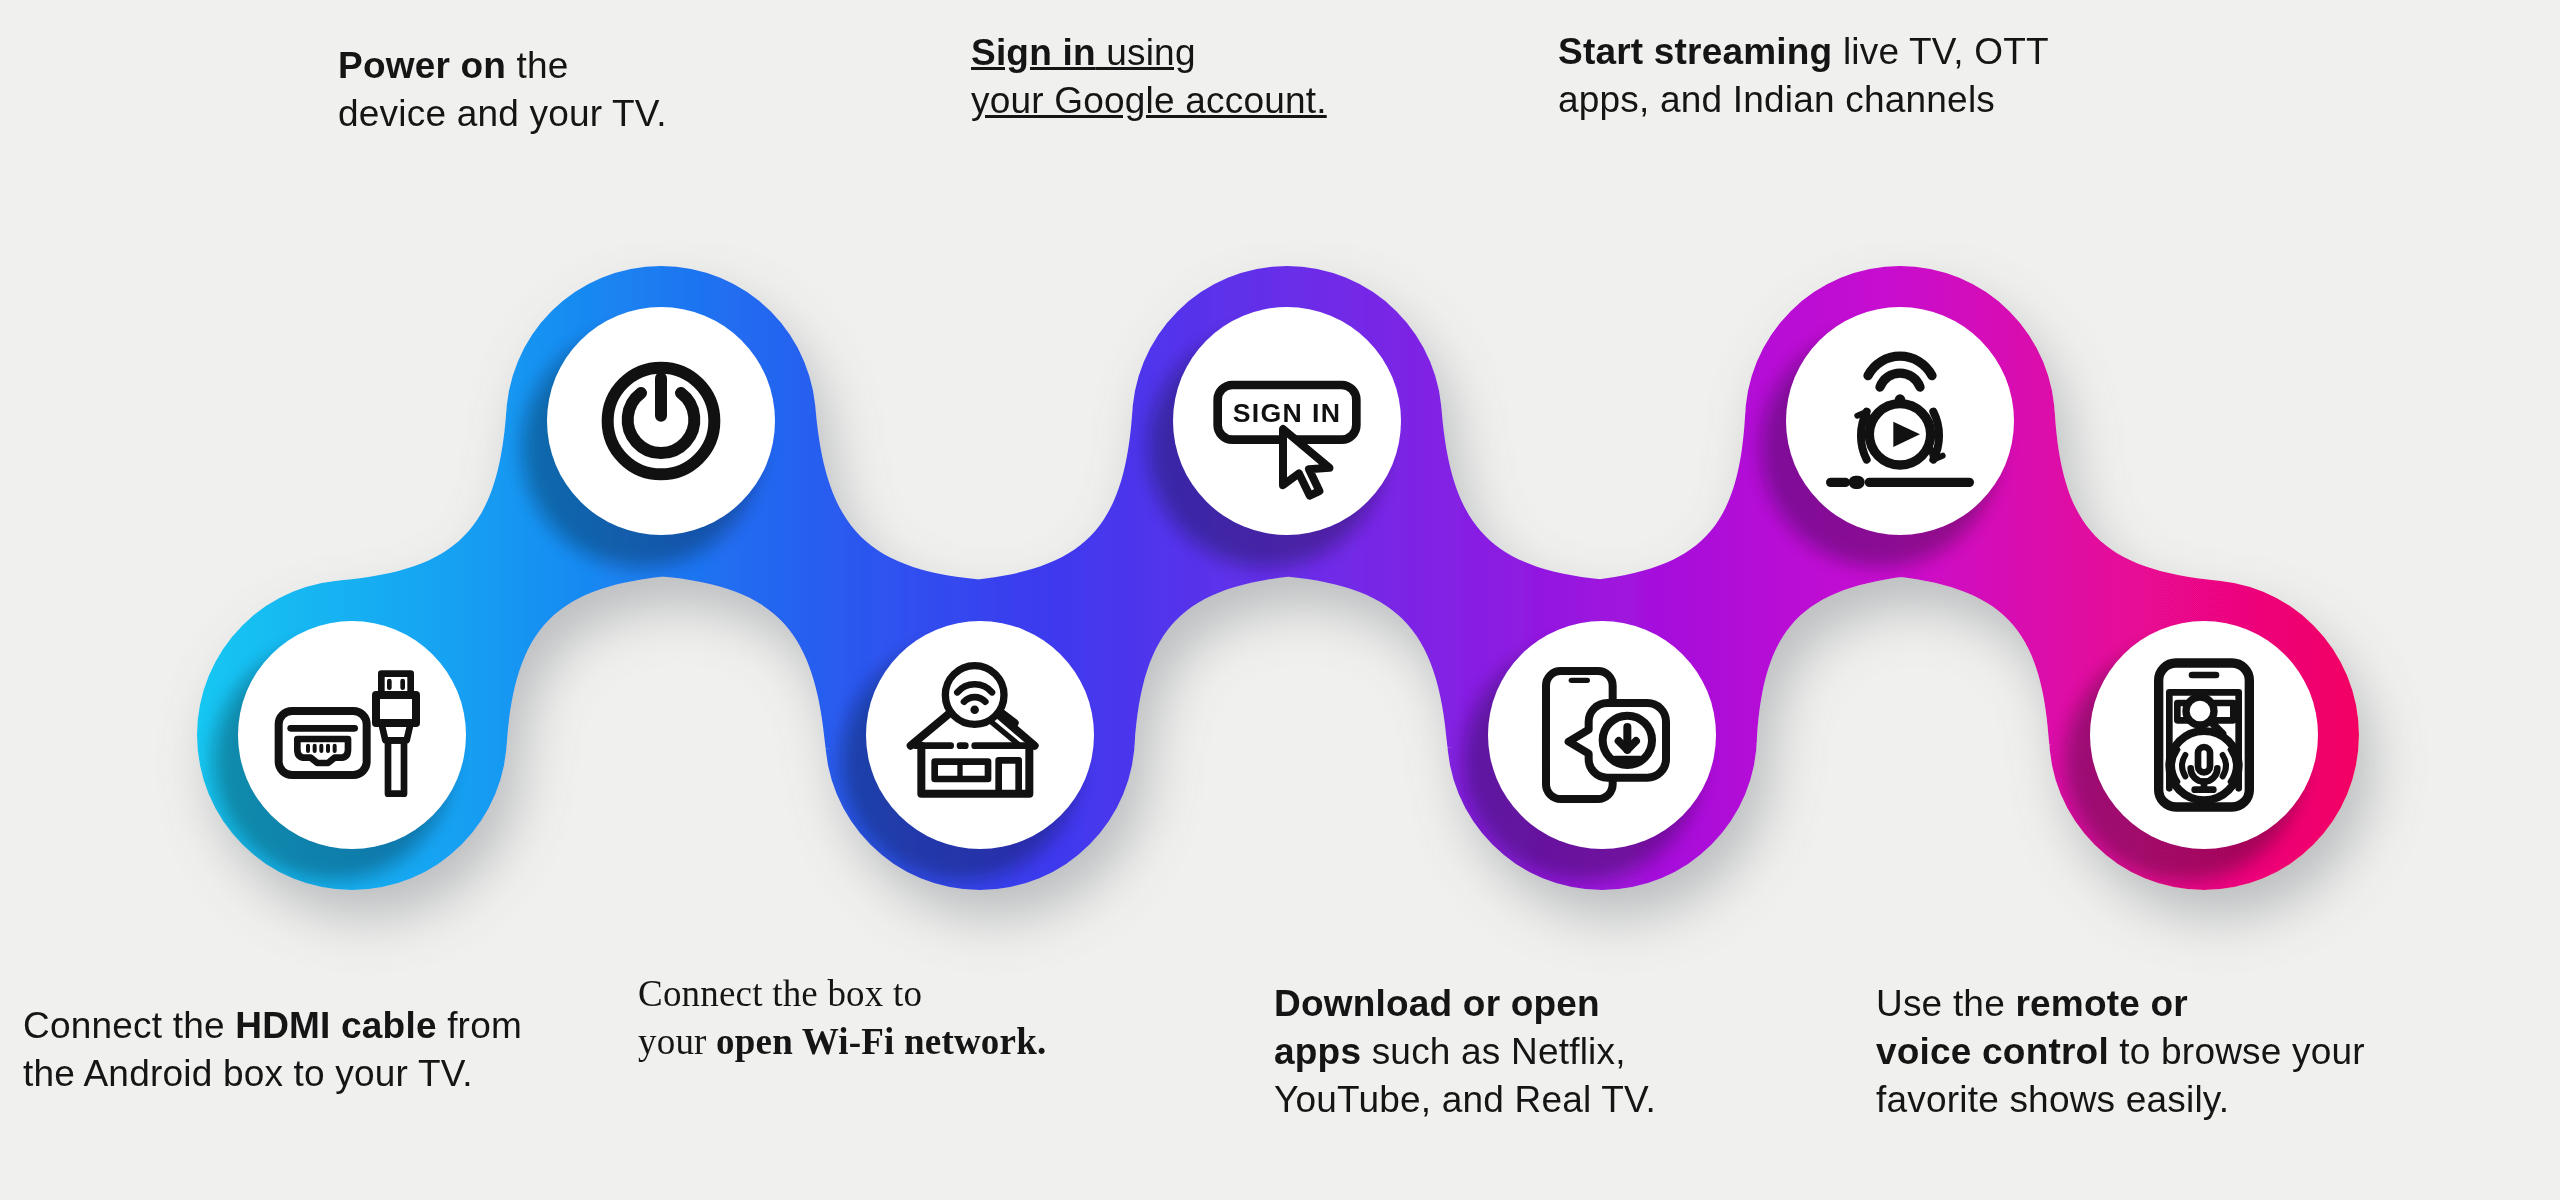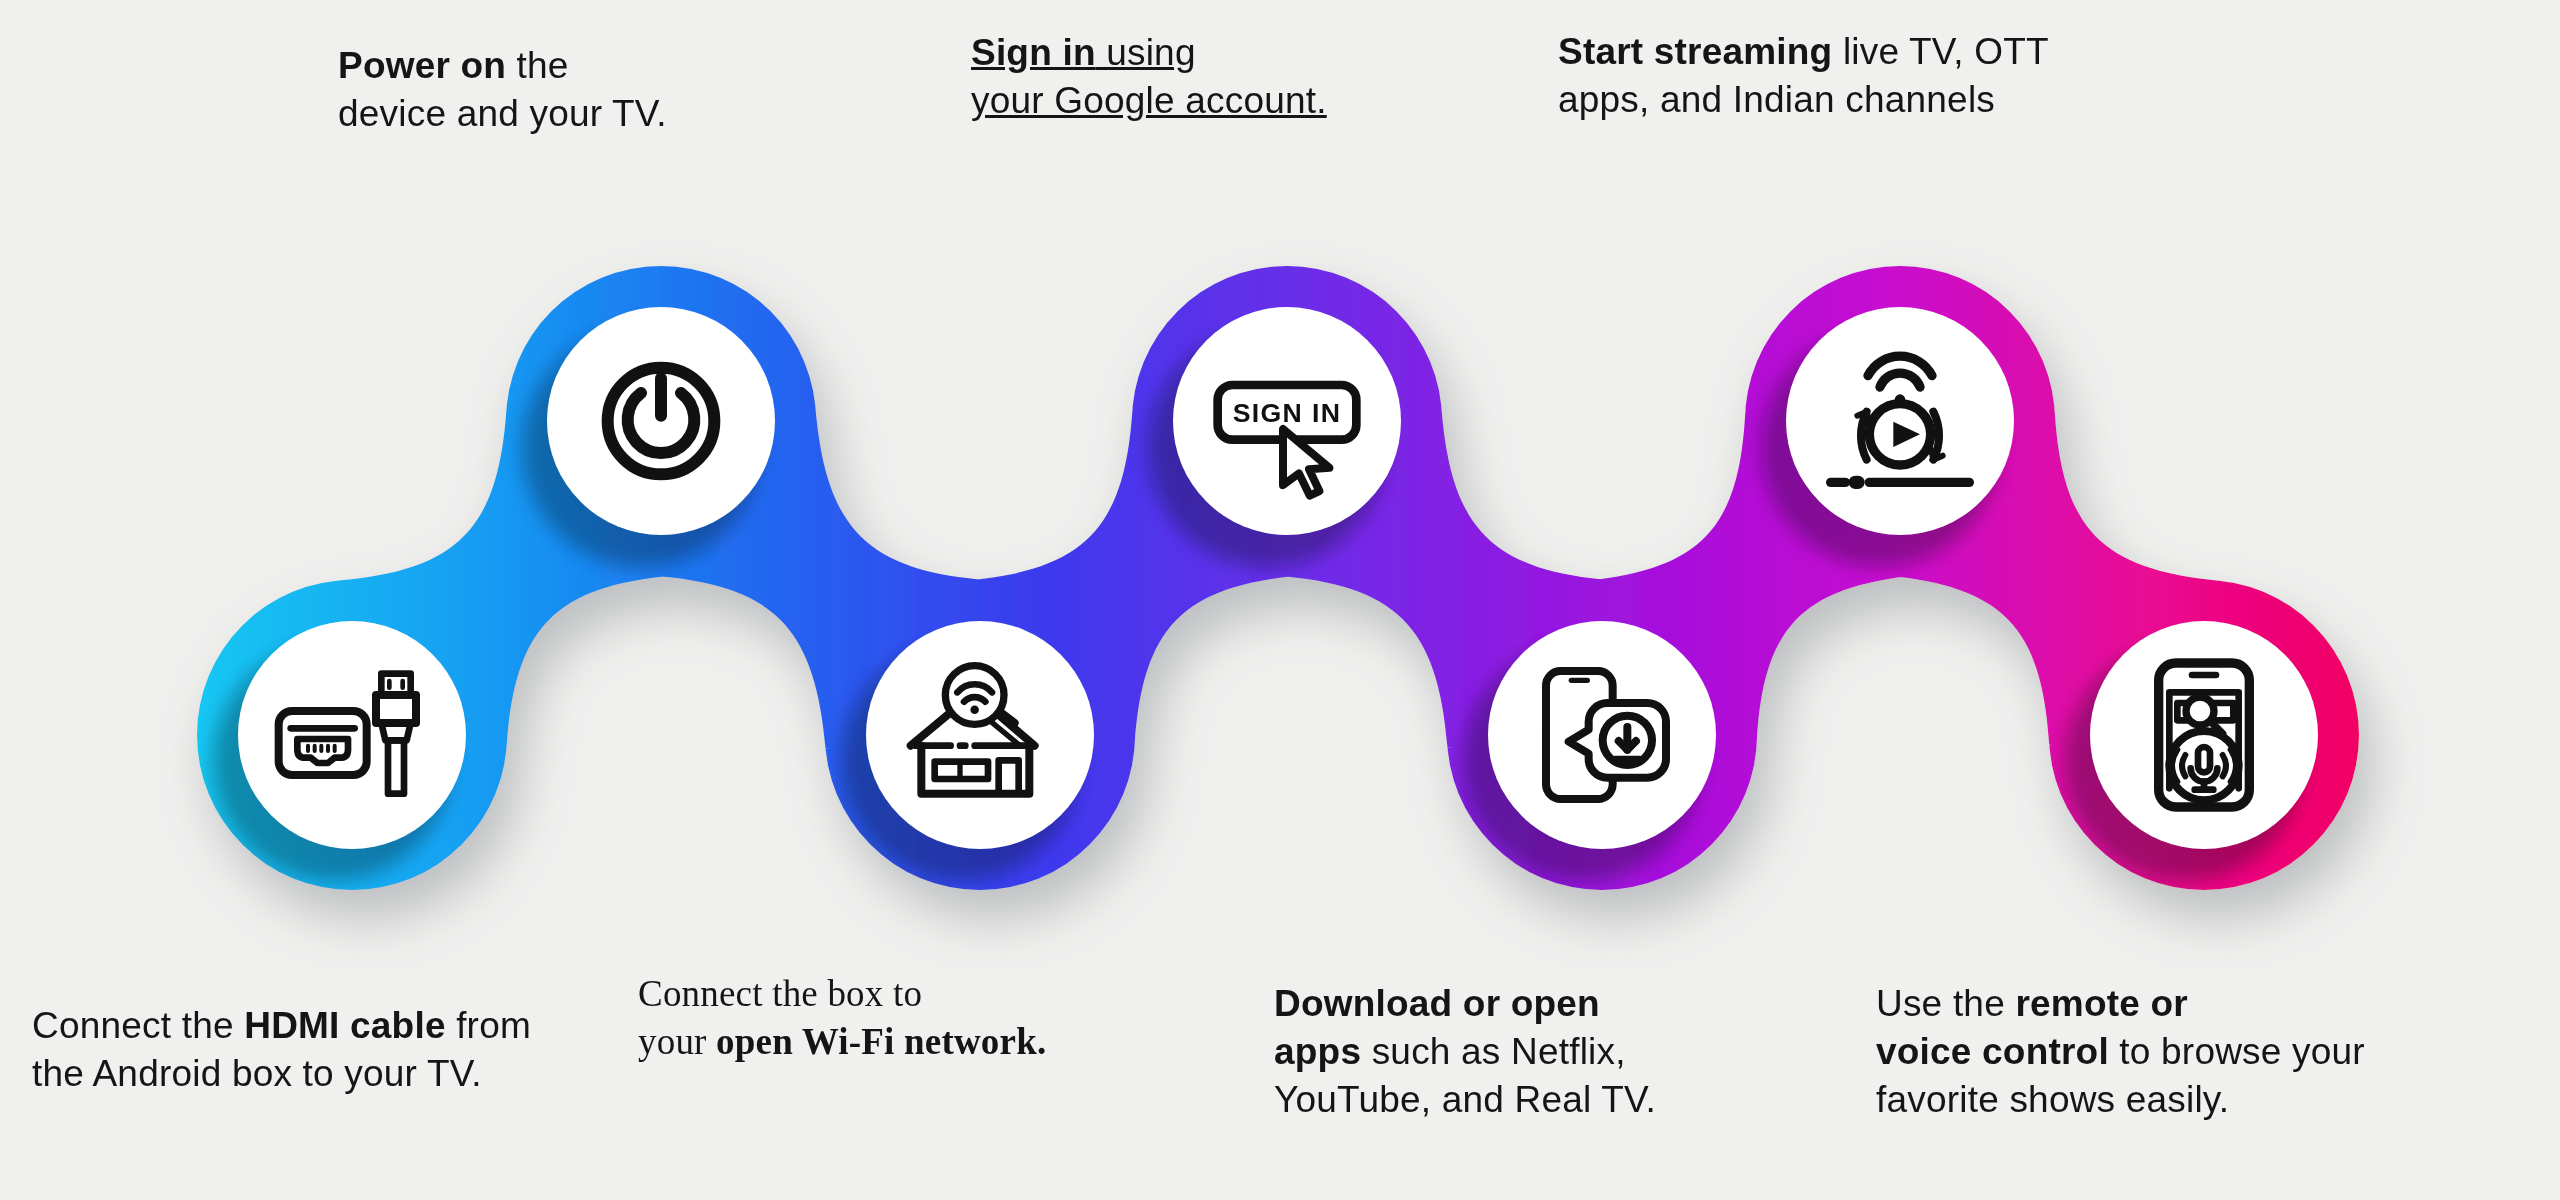--- a/index.html
+++ b/index.html
@@ -180,21 +180,21 @@
         <rect x="55.5" y="69" width="9" height="19" rx="4.5" stroke-width="5"></rect>
         <path d="M50,85 a10,10 0 0 0 20,0" stroke-width="5"></path>
         <path d="M60,95 v6" stroke-width="5"></path>
         <path d="M53,101 h14" stroke-width="5"></path>
         <path d="M46,75 q-5,8 0,16 M40,71 q-8,12 0,24" stroke-width="4.5"></path>
         <path d="M74,75 q5,8 0,16 M80,71 q8,12 0,24" stroke-width="4.5"></path>
       </g>
     </svg>
   </div>
 
-  <div class="caption" style="left:32px;top:1002px;"><span>Connect the </span><span class="b">HDMI cable</span><span> from
+  <div class="caption" style="left:23px;top:1002px;"><span>Connect the </span><span class="b">HDMI cable</span><span> from
 the Android box to your TV.</span></div>
   <div class="caption" style="left:338px;top:42px;"><span class="b">Power on</span><span> the
 device and your TV.</span></div>
   <div class="caption" style="left:638px;top:970px;font-family:Liberation Serif, serif;"><span>Connect the box to
 your </span><span class="b">open Wi-Fi network.</span></div>
   <div class="caption" style="left:971px;top:29px;text-decoration:underline;"><span class="b">Sign in</span><span> using
 your Google account.</span></div>
   <div class="caption" style="left:1274px;top:980px;"><span class="b">Download or open
 apps</span><span> such as Netflix,
 YouTube, and Real TV.</span></div>

